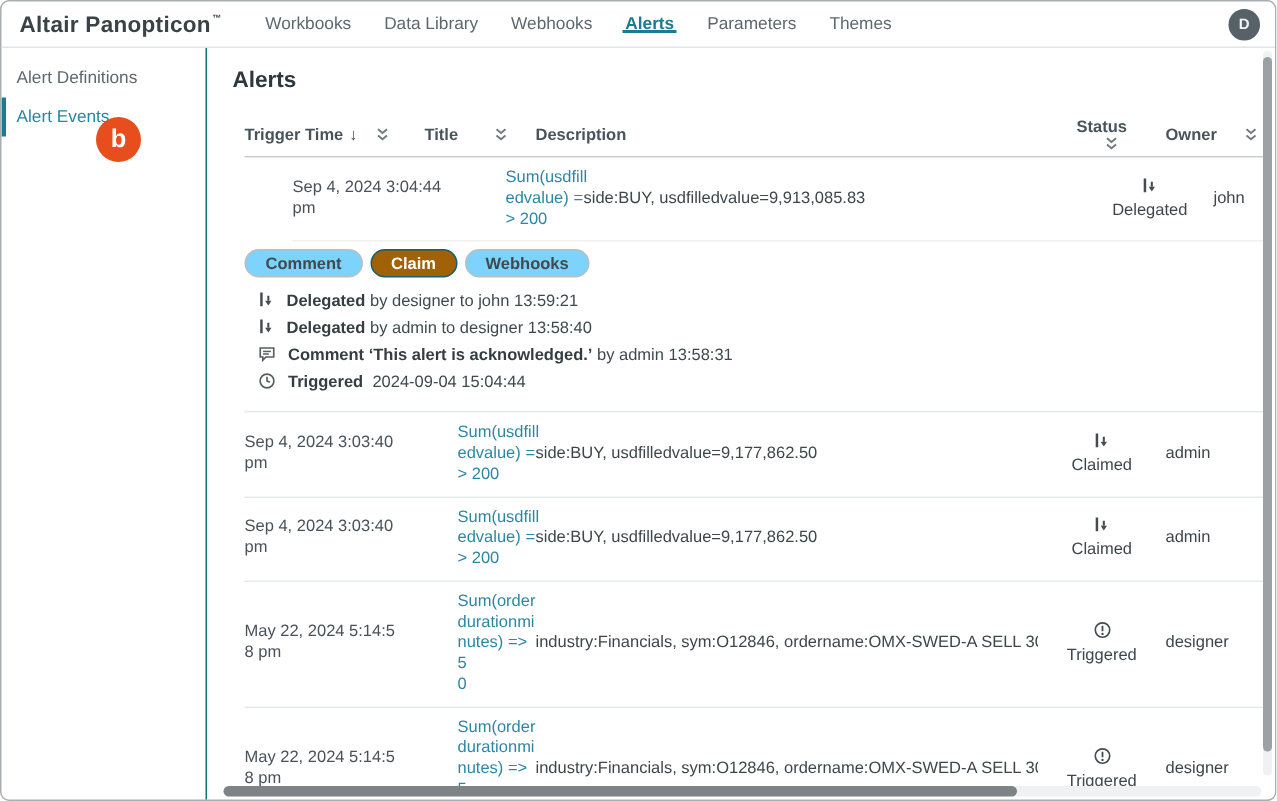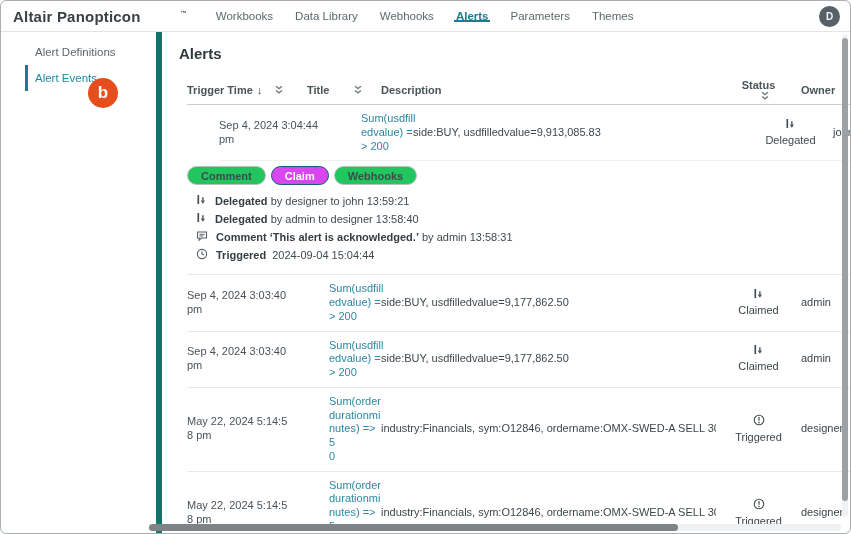--- a/index.html
+++ b/index.html
@@ -3,34 +3,34 @@
 <meta charset="utf-8">
 <style>
   * { margin:0; padding:0; box-sizing:border-box; }
   body { background:#fff; font-family:"Liberation Sans", sans-serif; }
   .window { width:851px; height:534px; border:1px solid #a9aeb2; border-radius:6px;
             background:#fff; color:#3d474b; overflow:hidden; position:relative; }
 
   
   .topbar { height:31px; display:flex; align-items:stretch; border-bottom:1px solid #e2e5e7; padding:0 10px 0 12px; }
   .logo { font-weight:bold; font-size:15px; color:#3a4245; letter-spacing:.2px; white-space:nowrap;
-          display:flex; align-items:center; margin-right:18px;gap:39px; }
+          display:flex; align-items:center; margin-right:18px; }
   .logo .tm { font-size:6px; vertical-align:top; margin-top:-7px; margin-left:1px; color:#3a4245;}
   .nav { display:flex; align-items:center; }
   .nav-item { display:flex; align-items:center; padding:0 11px; font-size:11.5px; color:#5d686d;
               cursor:pointer; position:relative; }
   .nav-item.active { color:#1d7b8f; font-weight:bold; }
   .nav-item.active::after { content:""; position:absolute; left:9px; right:9px; bottom:0; height:2px; background:#1d7b8f; }
   .avatar { margin-left:auto; align-self:center; width:21px; height:21px; border-radius:50%;
             background:#576168; color:#f2f4f5; font-size:10px; font-weight:bold;
             display:flex; align-items:center; justify-content:center; cursor:pointer; }
 
   
   .layout { display:flex; height:503px; }
-  .sidebar { width:137px; flex-shrink:0; border-right:6px solid #0f766e; padding-top:7px; position:relative;margin-left:24px; }
+  .sidebar { width:137px; flex-shrink:0; border-right:1px solid #0f766e; padding-top:7px; position:relative; }
   .side-item { padding:7px 8px 7px 7px; border-left:3px solid transparent; font-size:11.5px;
                color:#5d686d; cursor:pointer; }
   .side-item.active { color:#2386a3; border-left-color:#1d7b8f; }
   .badge-b { position:absolute; left:63px; top:46px; width:30px; height:30px; border-radius:50%;
              background:#e84e1d; color:#fff; font-size:17px; font-weight:bold;
              display:flex; align-items:center; justify-content:center; }
   .main { flex:1; padding-left:17px; overflow:hidden; }
   .page-title { font-size:15px; font-weight:bold; color:#2f383c; margin:13px 0 14px 0; }
 
   
@@ -47,24 +47,24 @@
   .row.no-border { border-bottom:none; }
   .time { white-space:pre-line; color:#49525a; padding-right:12px; }
   .title { white-space:pre-line; color:#2d87a3; padding-left:22px; cursor:pointer; }
   .desc { white-space:nowrap; overflow:hidden; padding-right:6px; }
   .status { display:flex; align-items:center; gap:5px; }
   .sicon { display:inline-flex; flex-shrink:0; }
 
   
   .detail { border-bottom:1px solid #e7eaeb; padding:3px 0 12px 0; }
   .detail-buttons { display:flex; gap:5px; margin:2px 0 9px 0; }
-  .btn { border:1px solid #b8bfc3; border-radius:10px; background:#22c55e; font-size:11px; font-weight:bold;
+  .btn { border:1px solid #b8bfc3; border-radius:10px; background:#7dd3fc; font-size:11px; font-weight:bold;
          color:#3f4a4f; padding:0 13px; height:19px; display:flex; align-items:center; cursor:pointer;
          font-family:"Liberation Sans", sans-serif; }
-  .btn.primary { background:#d946ef; border-color:#0e6077; color:#fff; }
+  .btn.primary { background:#a16207; border-color:#0e6077; color:#fff; }
   .history { display:flex; flex-direction:column; gap:4px; padding-left:9px; }
   .hist-item { display:flex; align-items:flex-start; gap:8px; font-size:11px; color:#3f4a4f; line-height:14px; }
   .hist-item b { font-weight:bold; color:#343d41; }
 
   
   .hscroll { position:absolute; left:148px; right:9px; bottom:2px; height:7px; background:#f0f1f2; border-radius:4px; }
   .hthumb { position:absolute; left:0; top:0; width:529px; height:7px; background:#7e8386; border-radius:4px; cursor:pointer; }
   .vscroll { position:absolute; top:33px; bottom:16px; right:2px; width:6px; background:#f0f1f2; border-radius:3px; }
   .vthumb { position:absolute; left:0; right:0; top:4px; bottom:16px; background:#9ba1a4; border-radius:3px; cursor:pointer; }
 </style>

